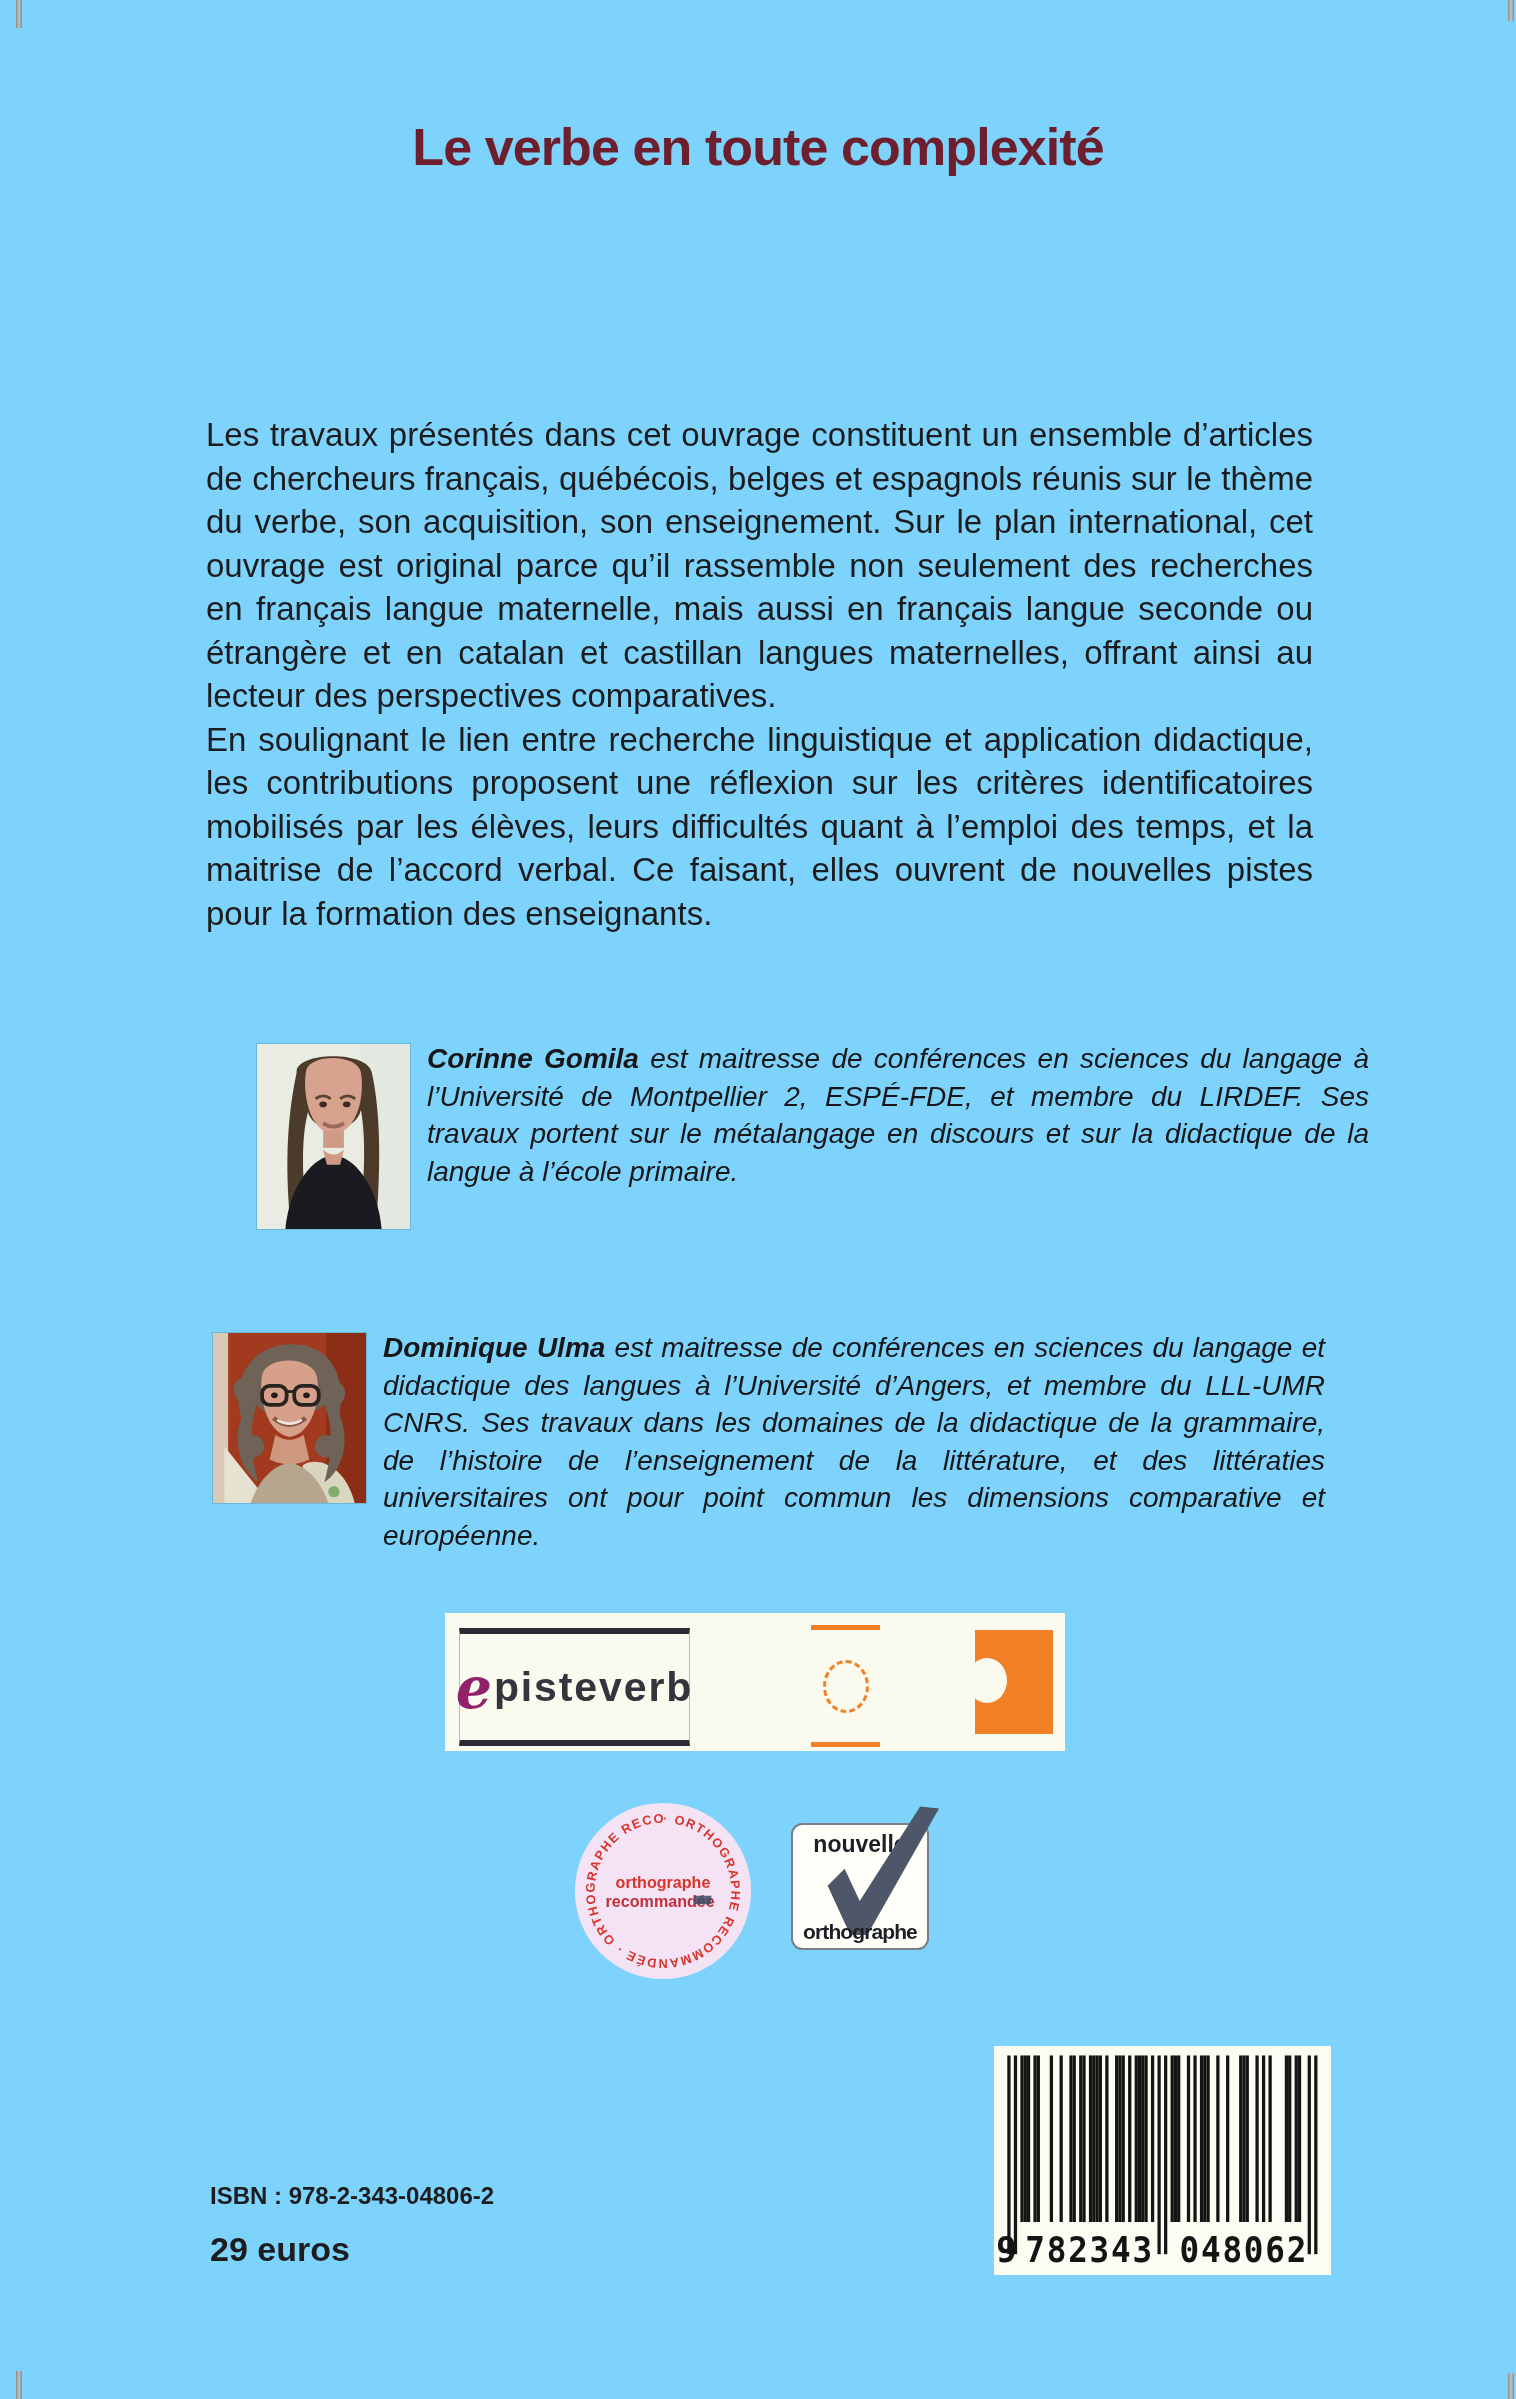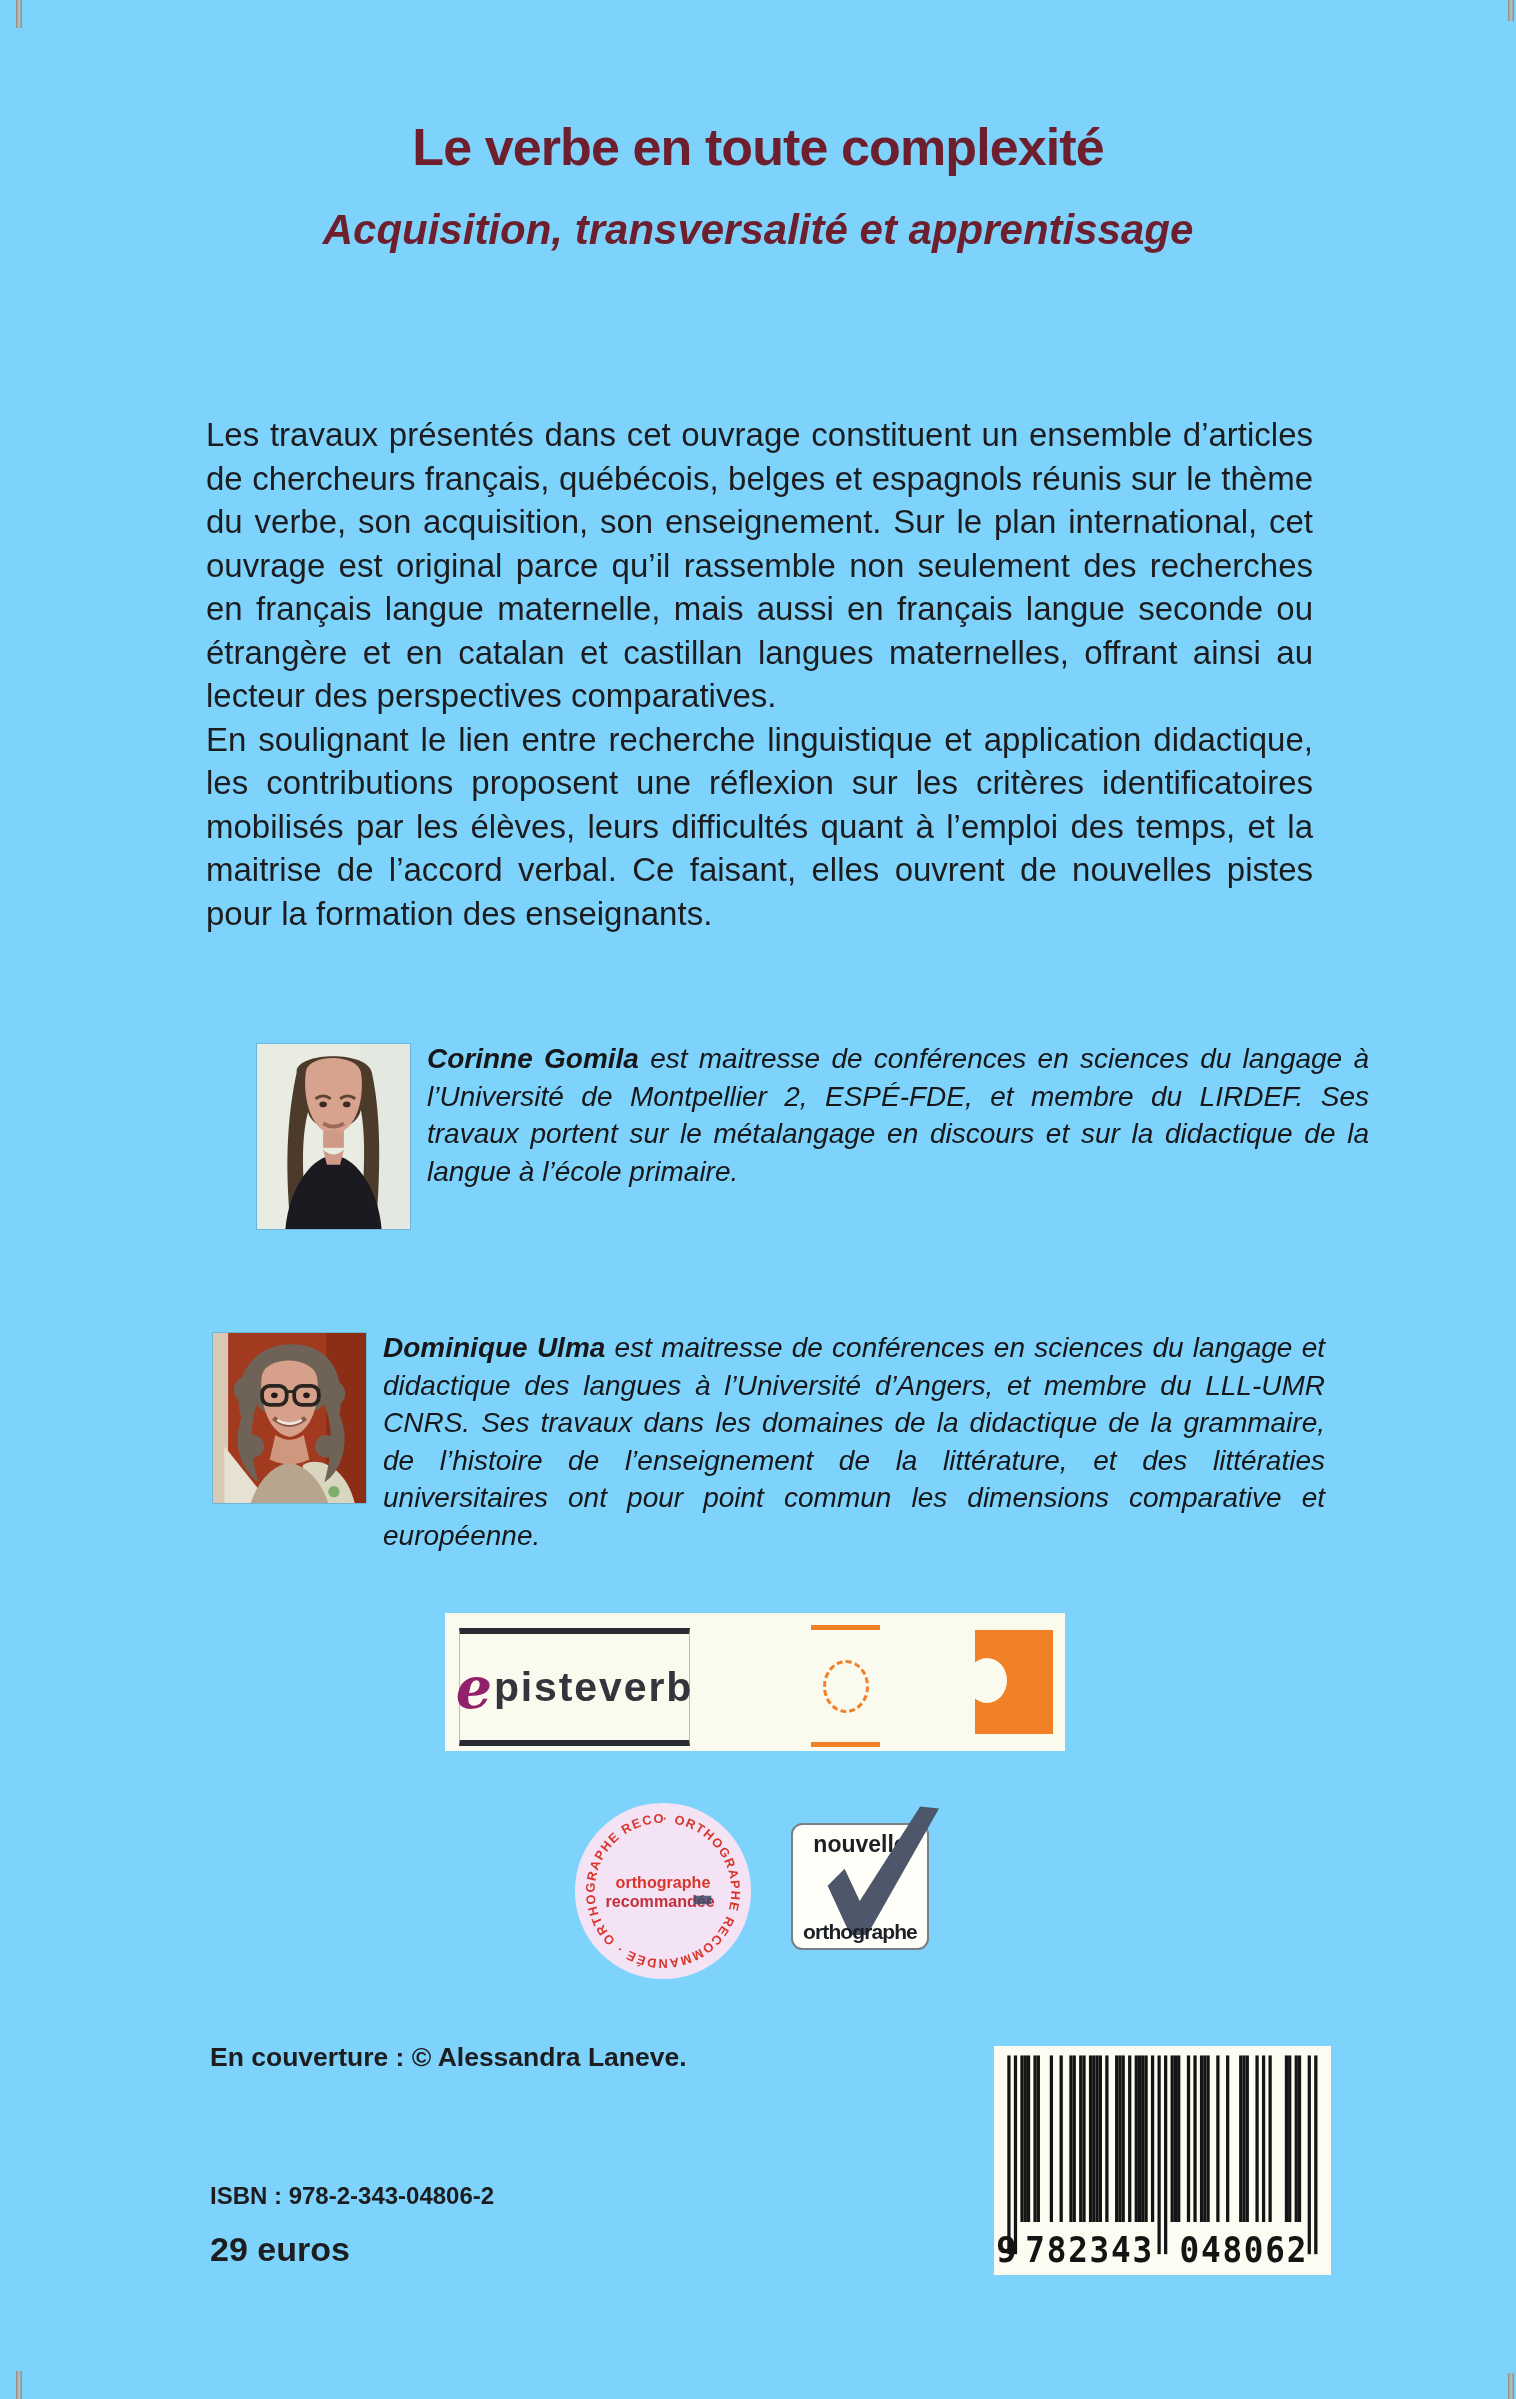--- a/index.html
+++ b/index.html
@@ -62,21 +62,20 @@
 <body>
 
 <div class="page">
 
   <div class="cropmark cm-tl"></div>
   <div class="cropmark cm-tr"></div>
   <div class="cropmark cm-bl"></div>
   <div class="cropmark cm-br"></div>
 
   <div class="title">Le verbe en toute complexité</div>
-  <div class="subtitle">Acquisition, transversalité et apprentissage</div>
 
   <div class="synopsis">
     <p>Les travaux présentés dans cet ouvrage constituent un ensemble d’articles de chercheurs français, québécois, belges et espagnols réunis sur le thème du verbe, son acquisition, son enseignement. Sur le plan international, cet ouvrage est original parce qu’il rassemble non seulement des recherches en français langue maternelle, mais aussi en français langue seconde ou étrangère et en catalan et castillan langues maternelles, offrant ainsi au lecteur des perspectives comparatives.</p>
     <p>En soulignant le lien entre recherche linguistique et application didactique, les contributions proposent une réflexion sur les critères identificatoires mobilisés par les élèves, leurs difficultés quant à l’emploi des temps, et la maitrise de l’accord verbal. Ce faisant, elles ouvrent de nouvelles pistes pour la formation des enseignants.</p>
   </div>
 
   <div class="author-row" style="top:1040px;height:199px;margin-left:44px;">
     <svg class="author-photo" width="153" height="185" viewBox="0 0 162 196">
       <rect x="0" y="0" width="162" height="196" fill="#e9ece2"></rect>
       <rect x="110" y="0" width="52" height="196" fill="#e3e8e0"></rect>
@@ -154,21 +153,20 @@
   </svg>
 
   <div class="stamp-badge">
     <div class="badge-top">nouvelle</div>
     <svg class="badge-check" width="142" height="151" viewBox="0 0 150 160">
       <path d="M28,92 L46,74 L62,108 L126,8 L146,10 L70,144 L52,144 Z" fill="#4d5769"></path>
     </svg>
     <div class="badge-bottom">orthographe</div>
   </div>
 
-  <div class="credit">En couverture : © Alessandra Laneve.</div>
 
   <div class="barcode-band">
     <svg id="barcode-svg" width="337" height="229" viewBox="0 0 356 242">
       <g id="bars" fill="#141414">
           <rect x="14.00" y="10" width="3.45" height="210"></rect>
           <rect x="20.90" y="10" width="3.45" height="210"></rect>
           <rect x="27.80" y="10" width="3.45" height="176"></rect>
           <rect x="31.25" y="10" width="3.45" height="176"></rect>
           <rect x="34.70" y="10" width="3.45" height="176"></rect>
           <rect x="41.60" y="10" width="3.45" height="176"></rect>

